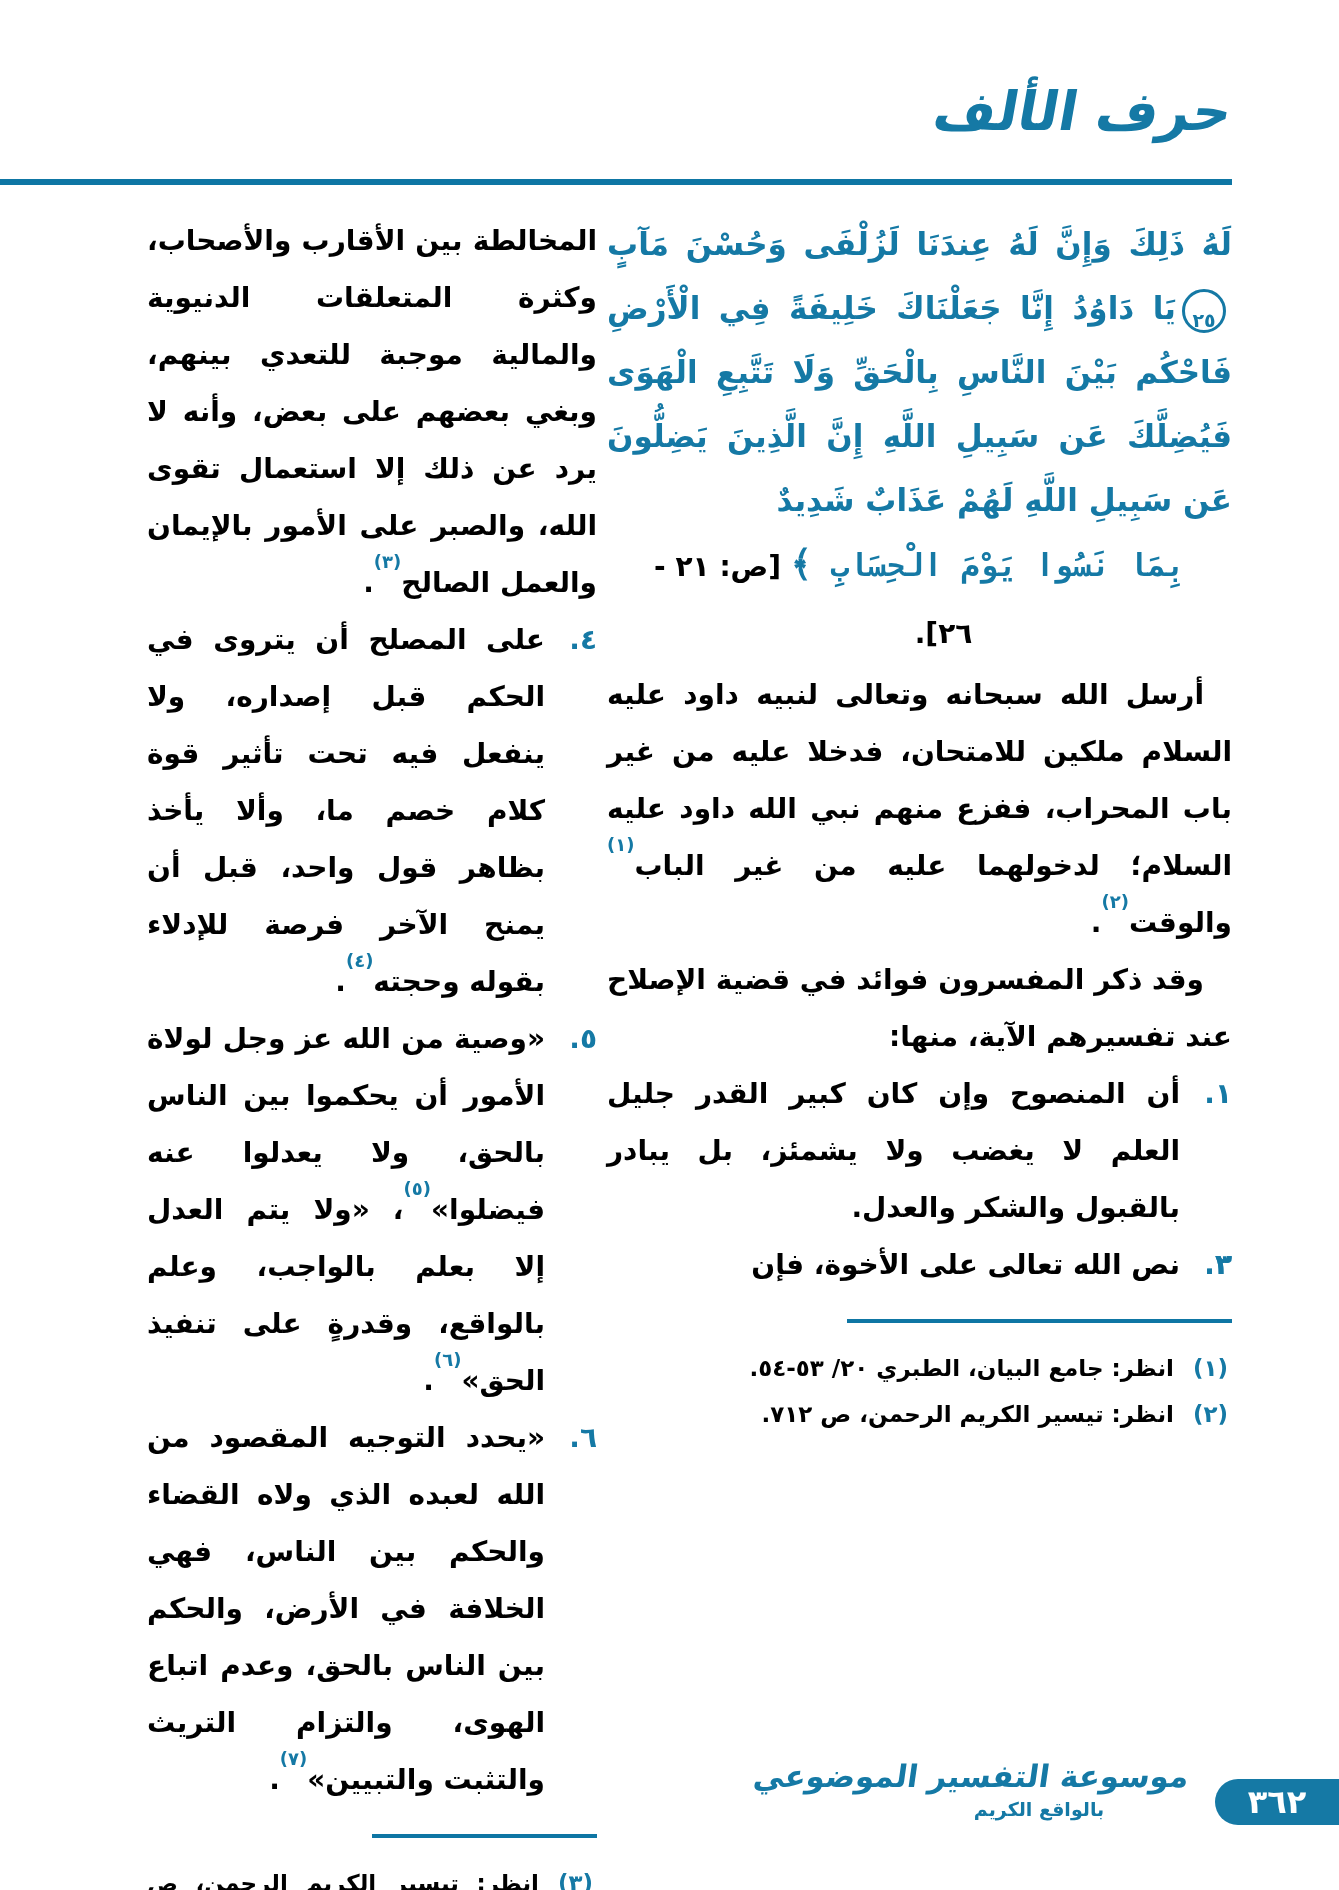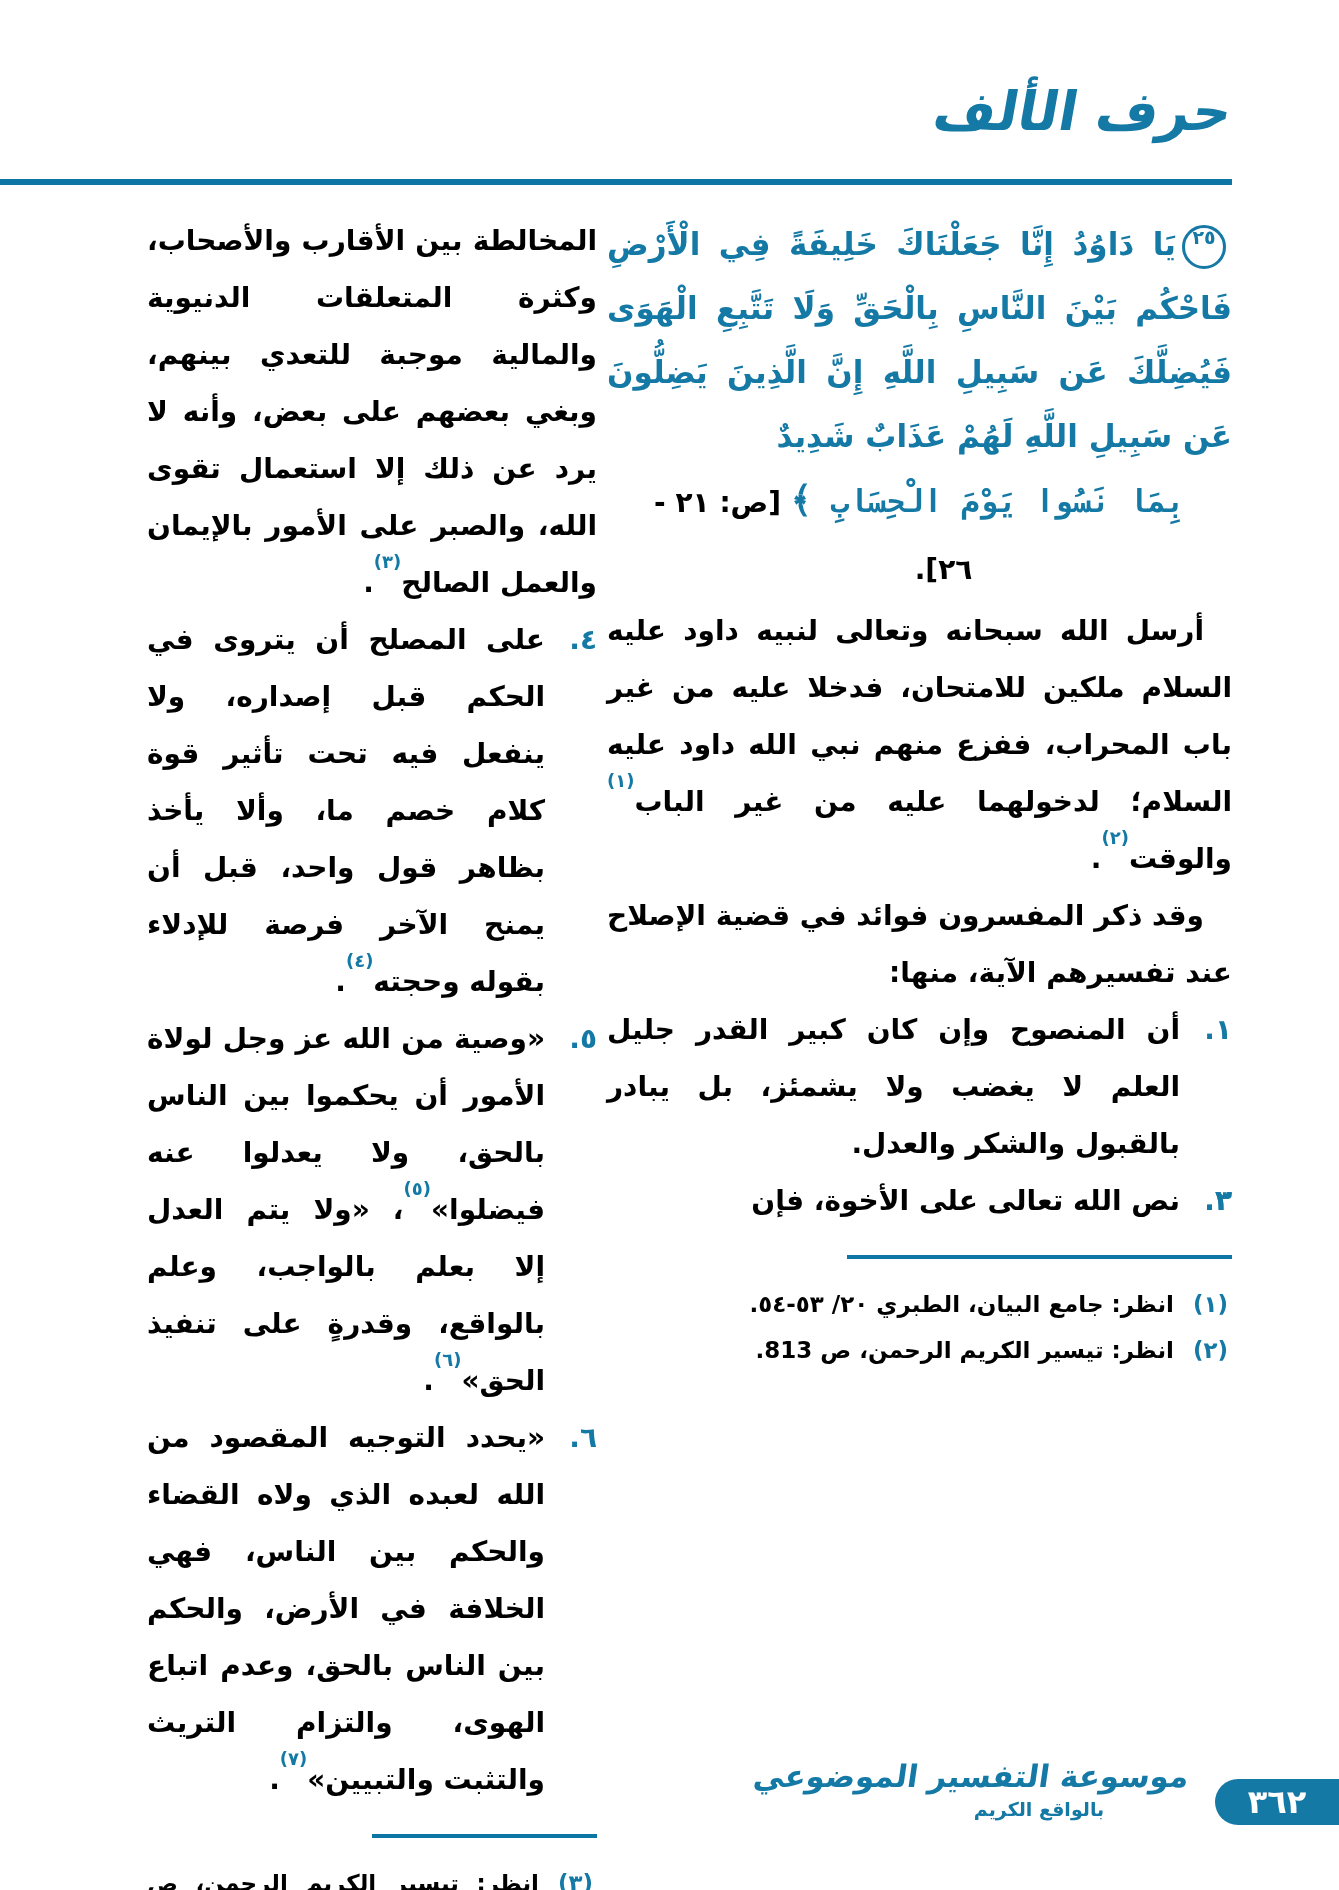--- a/index.html
+++ b/index.html
@@ -33,21 +33,21 @@
   .col-right { right:107px; width:625px; }
   .col-left  { left:147px;  width:450px; }
 
   
   .verse {
     color:#1579a5; font-weight:bold;
     font-size:31px; line-height:64px;
     text-align:justify;
   }
   .ayah-marker {
-    display:inline-flex; align-items:flex-start; justify-content:center;
+    display:inline-flex; align-items:flex-end; justify-content:center;
     width:44px; height:44px;
     border:3px solid #1579a5; border-radius:50%;
     vertical-align:middle; margin:0 6px;
   }
   .ayah-marker .ayah-num { font-size:19px; line-height:1; color:#1579a5; font-weight:bold; }
   .verse-tail { text-align:center; font-size:31px; line-height:64px; font-weight:bold; }
   .verse-tail .tail-text { color:#1579a5;font-family:Liberation Mono, monospace; }
   .verse-tail .ornate { color:#1579a5; font-size:36px; }
   .verse-tail .citation { color:#000; font-size:28px;margin-left:48px; }
 
@@ -104,21 +104,21 @@
 </head>
 <body>
 
 <div class="page">
 
   <div class="header-title">حرف الألف</div>
   <div class="header-rule"></div>
 
   <div class="col col-right">
 
-    <div class="verse"><span class="ayah-marker">
+    <div class="verse"><span>لَهُ ذَلِكَ وَإِنَّ لَهُ عِندَنَا لَزُلْفَى وَحُسْنَ مَآبٍ</span><span class="ayah-marker">
           <span class="ayah-num">٢٥</span>
         </span><span>يَا دَاوُدُ إِنَّا جَعَلْنَاكَ خَلِيفَةً فِي الْأَرْضِ فَاحْكُم بَيْنَ النَّاسِ بِالْحَقِّ وَلَا تَتَّبِعِ الْهَوَى فَيُضِلَّكَ عَن سَبِيلِ اللَّهِ إِنَّ الَّذِينَ يَضِلُّونَ عَن سَبِيلِ اللَّهِ لَهُمْ عَذَابٌ شَدِيدٌ</span></div>
 
     <div class="verse-tail"><span class="tail-text">بِمَا نَسُوا يَوْمَ الْحِسَابِ </span><span class="ornate">﴾</span><span class="citation"> [ص: ٢١ - ٢٦].</span></div>
 
     <p class="body indent"><span>أرسل الله سبحانه وتعالى لنبيه داود عليه السلام ملكين للامتحان، فدخلا عليه من غير باب المحراب، ففزع منهم نبي الله داود عليه السلام؛ لدخولهما عليه من غير الباب</span><sup class="ref">(١)</sup><span> والوقت</span><sup class="ref">(٢)</sup><span>.</span></p>
 
     <p class="body indent">وقد ذكر المفسرون فوائد في قضية الإصلاح عند تفسيرهم الآية، منها:</p>
 
     <div class="item body">
@@ -131,21 +131,21 @@
       <span class="num">٣.</span><span>نص الله تعالى على الأخوة، فإن</span>
     </div>
 
     <div class="fn-rule fn-rule-right"></div>
 
     <div class="fn">
       <span class="fn-num">(١)</span><span>انظر: جامع البيان، الطبري ٢٠/ ٥٣-٥٤.</span>
     </div>
     <div class="fn">
       <span class="fn-num">(٢)</span>
-      <div class="fn-extra">انظر: تيسير الكريم الرحمن، ص 813.</div>
+      <div class="fn-extra">انظر: تيسير الكريم الرحمن، ص ٧١٢.</div>
     </div>
   </div>
 
   <div class="col col-left">
 
     <p class="body"><span>المخالطة بين الأقارب والأصحاب، وكثرة المتعلقات الدنيوية والمالية موجبة للتعدي بينهم، وبغي بعضهم على بعض، وأنه لا يرد عن ذلك إلا استعمال تقوى الله، والصبر على الأمور بالإيمان والعمل الصالح</span><sup class="ref">(٣)</sup><span>.</span></p>
 
     <div class="item body">
       <span class="num">٤.</span><span>على المصلح أن يتروى في الحكم قبل إصداره، ولا ينفعل فيه تحت تأثير قوة كلام خصم ما، وألا يأخذ بظاهر قول واحد، قبل أن يمنح الآخر فرصة للإدلاء بقوله وحجته</span><sup class="ref">(٤)</sup><span>.</span>
     </div>

